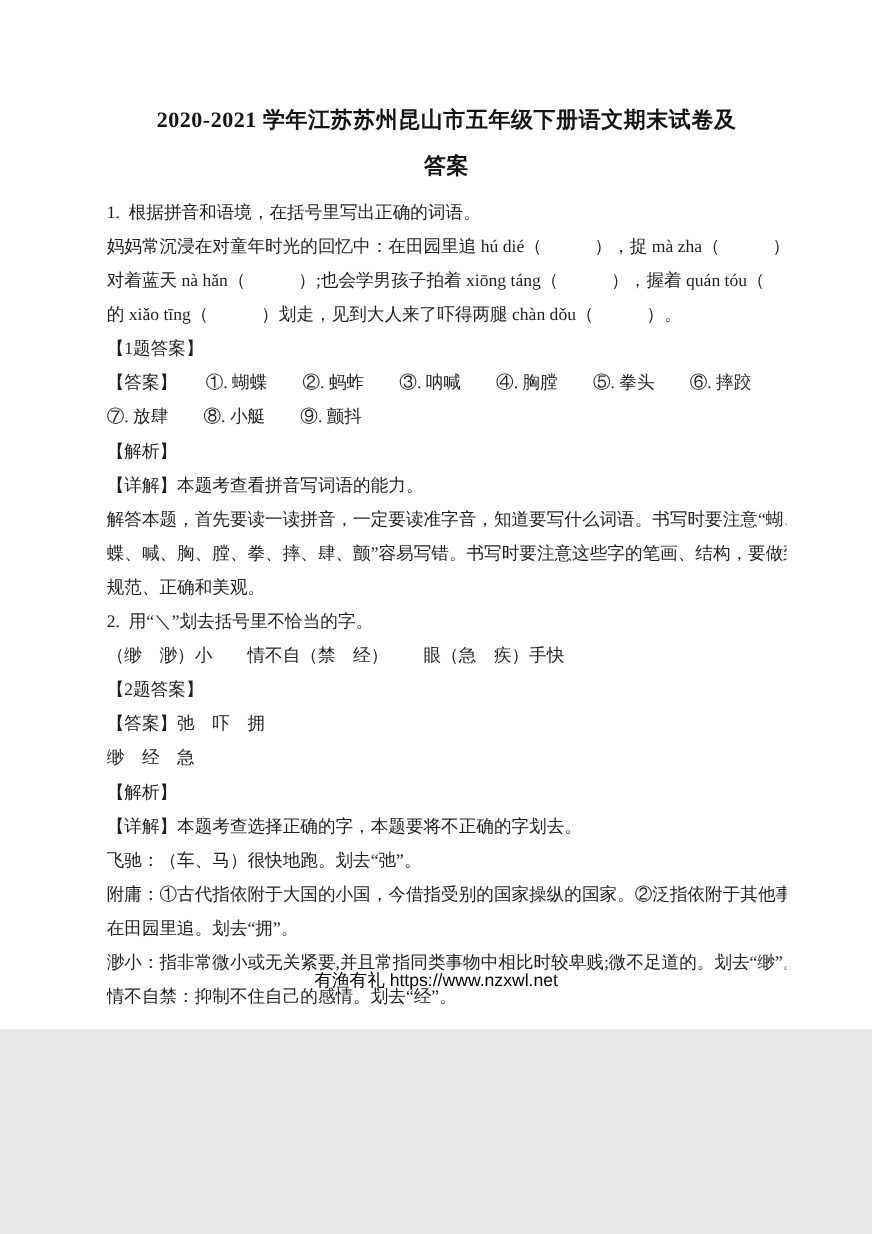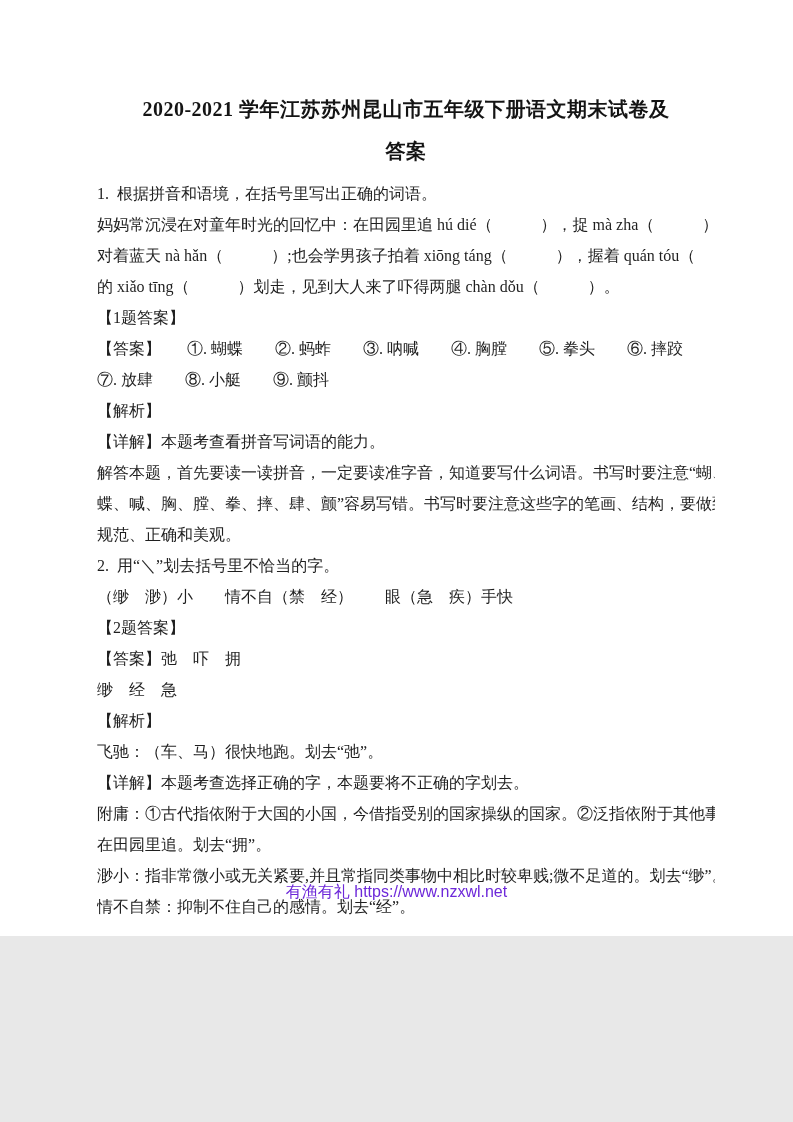--- a/index.html
+++ b/index.html
@@ -38,21 +38,21 @@
   .gap1 { margin-right: 26px; display: inline-block; }
   .footer {
     position: absolute;
     left: 0;
     right: 0;
     bottom: 34px;
     text-align: center;
     font-family: "Liberation Sans", "DejaVu Sans", sans-serif;
     font-size: 16px;
     line-height: 20px;
-    color: #6d28d9;
+    color: #000000;
   }
 </style>
 </head>
 <body>
 
 <div class="page">
 
   <div class="content">
 
     <div class="title">
@@ -76,22 +76,22 @@
     <div class="line">规范、正确和美观。</div>
 
     <div class="line">2.  用“＼”划去括号里不恰当的字。</div>
     <div class="line">（缈　渺）小　　情不自（禁　经）　　眼（急　疾）手快</div>
 
     <div class="line b">【2题答案】</div>
     <div class="line"><span class="b">【答案】</span><span>弛　吓　拥</span></div>
     <div class="line">缈　经　急</div>
 
     <div class="line b">【解析】</div>
+    <div class="line"><span class="b">【详解】</span><span>本题考查选择正确的字，本题要将不正确的字划去。</span></div>
     <div class="line">飞驰：（车、马）很快地跑。划去“弛”。</div>
-    <div class="line"><span class="b">【详解】</span><span>本题考查选择正确的字，本题要将不正确的字划去。</span></div>
     <div class="line">附庸：①古代指依附于大国的小国，今借指受别的国家操纵的国家。②泛指依附于其他事物</div>
     <div class="line">在田园里追。划去“拥”。</div>
     <div class="line">渺小：指非常微小或无关紧要,并且常指同类事物中相比时较卑贱;微不足道的。划去“缈”。</div>
     <div class="line">情不自禁：抑制不住自己的感情。划去“经”。</div>
 
   </div>
 
   <div class="footer">
     <span>有渔有礼 https://www.nzxwl.net</span>
   </div>

